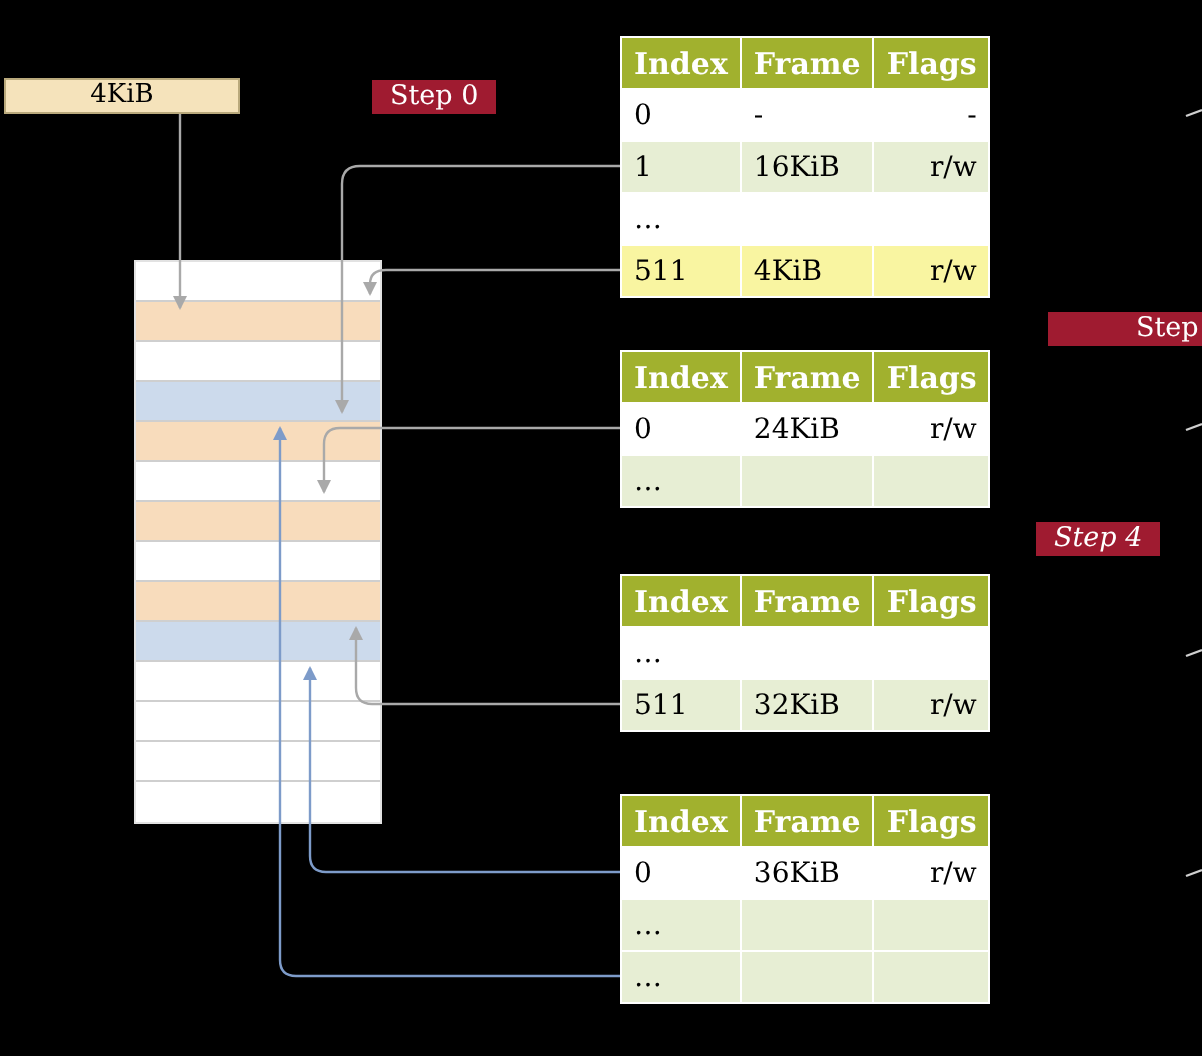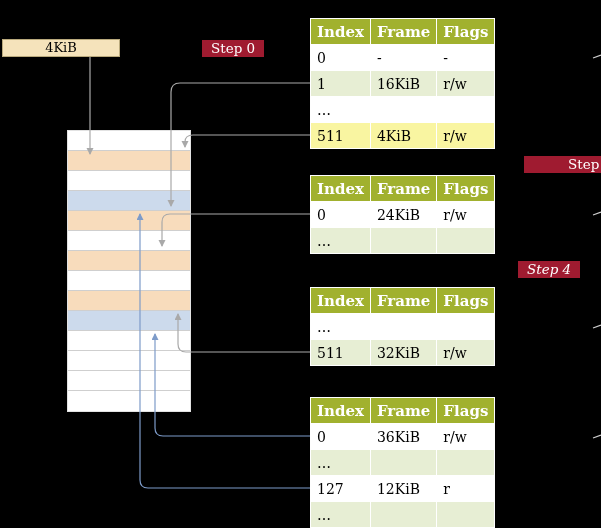--- a/index.html
+++ b/index.html
@@ -22,21 +22,21 @@
   }
 
   
   .step-label {
     position: absolute;
     background: var(--step-label-bg, #9f1b30);
     color: var(--step-label-text, #fff);
     font-size: 13.5px; line-height: 17px;
     padding: 0 9px; white-space: nowrap;
   }
-  #label-step0   { left: 186px; top: 40px; margin-left: 16px; }
+  #label-step0   { left: 186px; top: 40px; }
   #label-steps12 { left: 508px; top: 15px; }
   #label-step3   { left: 524px; top: 156px; padding-left: 44px; }
   #label-step4   { left: 518px; top: 261px; font-style: italic; }
 
   
   #memory-column {
     position: absolute; left: 67px; top: 130px; width: 122px;
     border: 1px solid #e2e2e2;
     background: var(--memory-empty-bg, #fff);
   }
@@ -64,21 +64,21 @@
   }
   .pt td {
     background: var(--table-row-bg, #fff);
     height: 25px; padding: 0 6px; white-space: nowrap;
     border: 1px solid var(--table-grid, #fff);
   }
   .pt tr.alt td       { background: var(--table-row-alt-bg, #e7eed4); }
   .pt tr.highlight td { background: var(--table-row-highlight-bg, #f9f5a1); }
   .pt th:nth-child(1), .pt td:nth-child(1) { width: 42px; }
   .pt th:nth-child(2), .pt td:nth-child(2) { width: 49px; }
-  .pt th:nth-child(3), .pt td:nth-child(3) { width: 37px; }
+  .pt th:nth-child(3), .pt td:nth-child(3) { width: 37px; text-align: right; }
   #table-0 { top: 18px; }
   #table-1 { top: 175px; }
   #table-2 { top: 287px; }
   #table-3 { top: 397px; }
 
   
   #arrows { position: absolute; left: 0; top: 0; pointer-events: none; }
   .arrow { fill: none; stroke-width: 1.2px; }
   .arrow.gray { stroke: var(--arrow-gray, #a9a9a9); }
   .arrow.blue { stroke: var(--arrow-blue, #7d9bc9); }
@@ -199,25 +199,20 @@
         <tr class="plain">
           <td>0</td>
           <td>36KiB</td>
           <td>r/w</td>
         </tr>
         <tr class="alt">
           <td>…</td>
           <td></td>
           <td></td>
         </tr>
-        <tr class="plain">
-          <td>127</td>
-          <td>12KiB</td>
-          <td>r</td>
-        </tr>
         <tr class="alt">
           <td>…</td>
           <td></td>
           <td></td>
         </tr>
       </tbody>
     </table>
 
   <svg id="arrows" width="601" height="528" viewBox="0 0 601 528">
     <defs>

